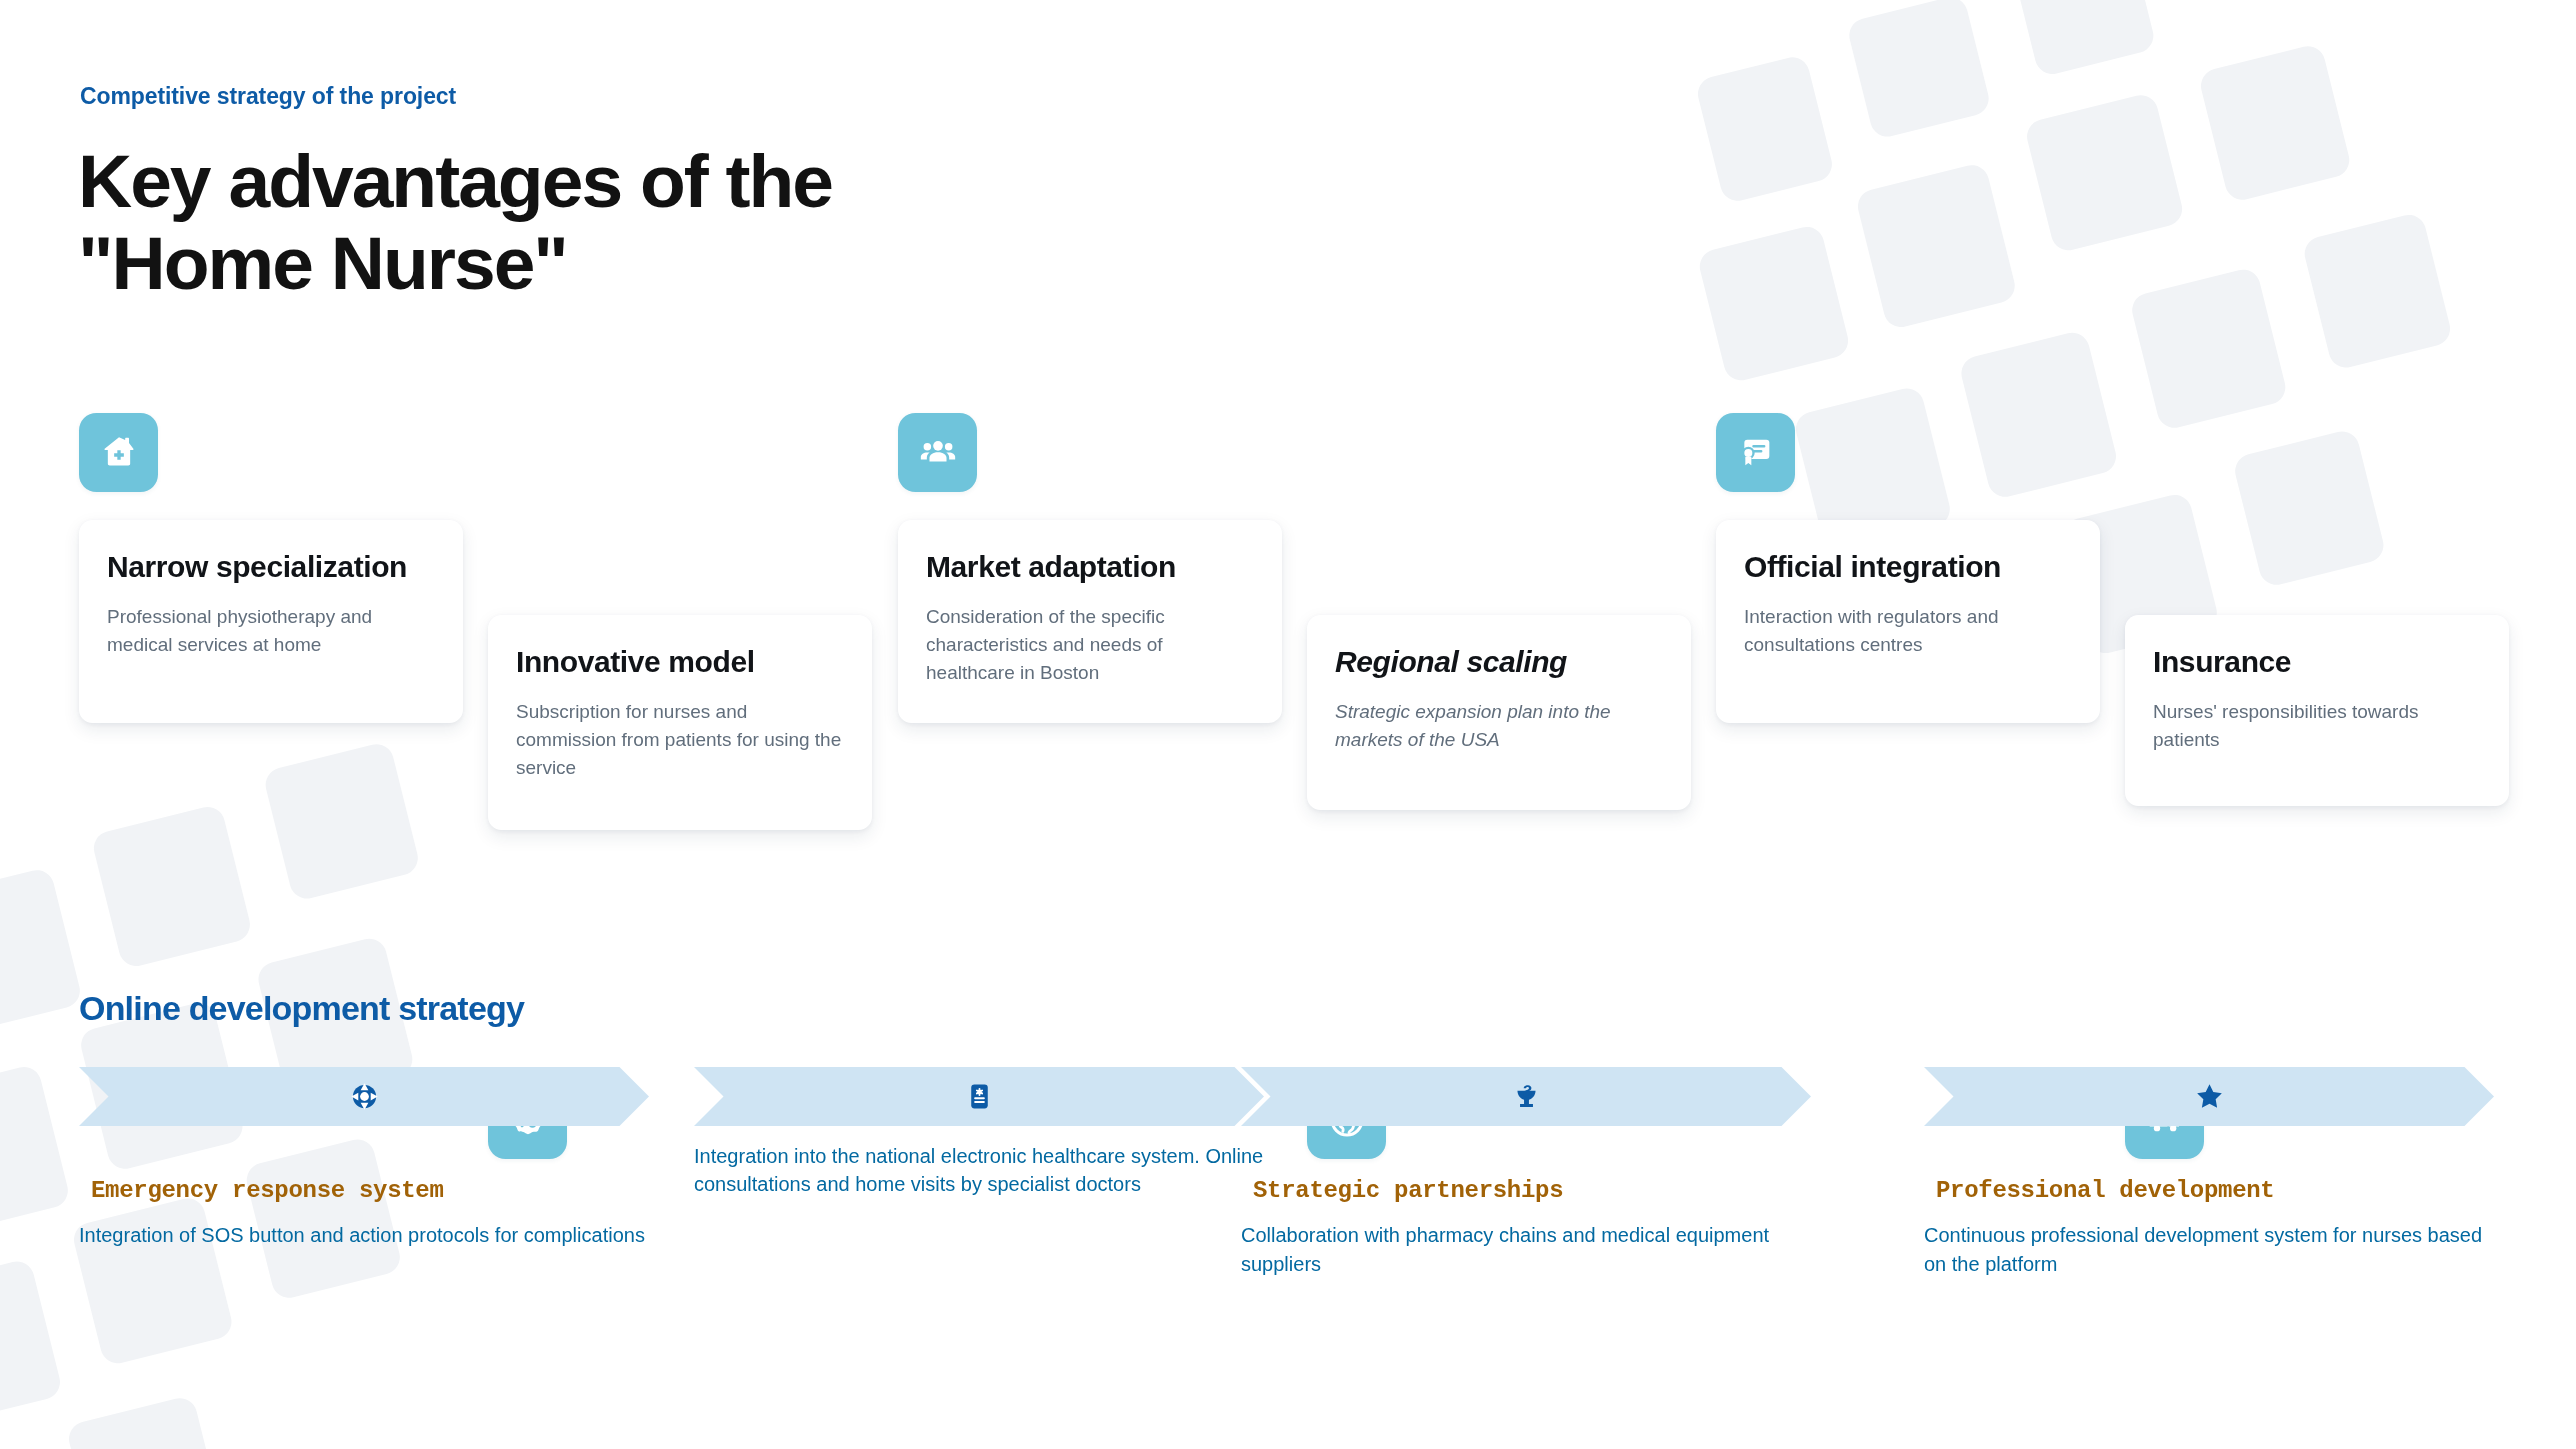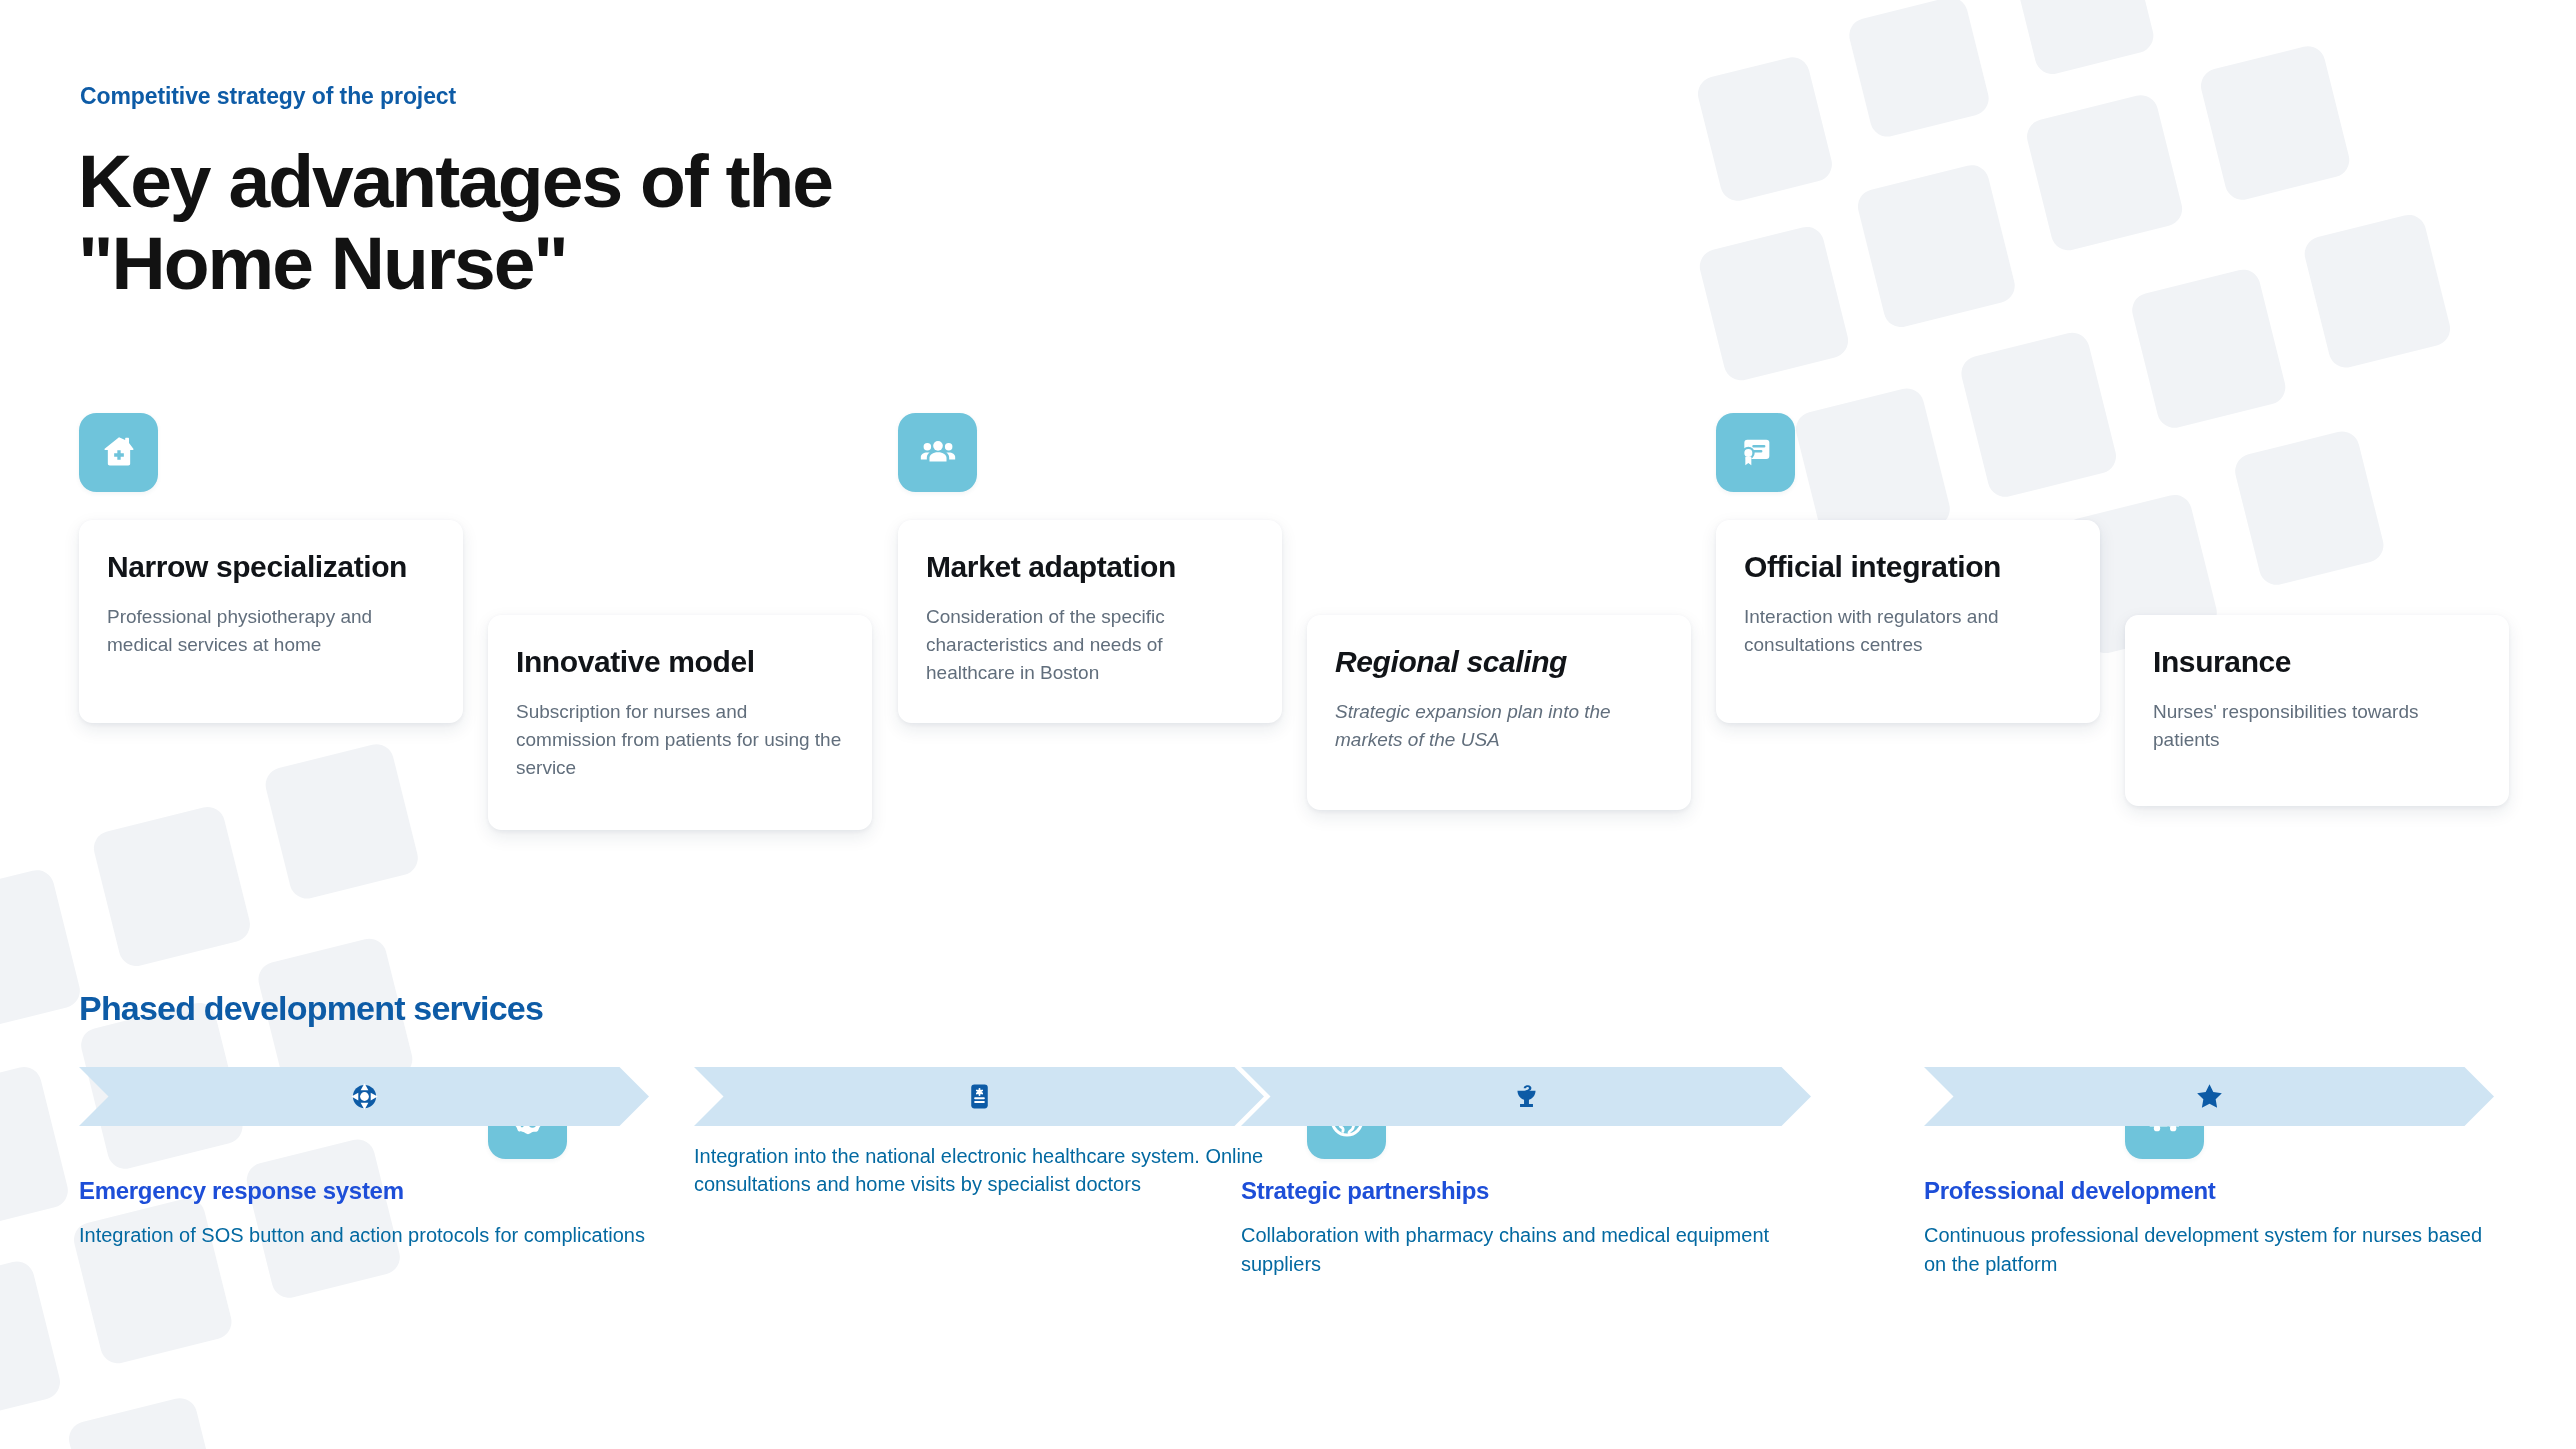--- a/index.html
+++ b/index.html
@@ -77,22 +77,22 @@
   .chevron{
     position:relative;height:59px;background:#CFE4F3;
     display:flex;align-items:center;justify-content:center;
     clip-path:polygon(0 0, calc(100% - 29.5px) 0, 100% 50%, calc(100% - 29.5px) 100%, 0 100%, 29.5px 50%);
   }
   .phase:first-child .chevron{
     clip-path:polygon(0 0, calc(100% - 29.5px) 0, 100% 50%, calc(100% - 29.5px) 100%, 0 100%, 29.5px 50%);
   }
   .chevron svg{width:31px;height:31px;display:block;}
   .phase-title{
-    margin:50px 0 0 0;font-size:24px;font-weight:700;color:#1d4ed8;
-    letter-spacing:-0.3px;line-height:1.22;
+    margin:50px 0 0 12px;font-size:24px;font-weight:700;color:#a16207;
+    letter-spacing:-0.3px;line-height:1.22;font-family:Liberation Mono, monospace;
   }
   .phase-desc{
     margin:16px 0 0 0;font-size:20px;font-weight:400;color:#0369a1;line-height:1.42;
   }
 </style>
 </head>
 <body>
 
 <div class="slide">
 
@@ -216,21 +216,21 @@
           <path d="M14.1 9.4h2.9c.45 0 .87.22 1.12.6l2.05 3.05c.16.23.24.5.24.78v2.07h-6.3V9.4z"></path>
           <path d="M7.05 8.15h2v1.85h1.85v2h-1.85v1.85h-2V12H5.2v-2h1.85V8.15z" fill="#6FC4DB"></path>
           <circle cx="7.2" cy="16.9" r="1.9"></circle>
           <circle cx="16.9" cy="16.9" r="1.9"></circle>
         </svg>
       </div>
     </div>
 
   </div>
 
-  <div class="phase-head">Phased development services</div>
+  <div class="phase-head">Online development strategy</div>
 
   <div class="phases">
 
     <div class="phase" style="left:79px;width:570px;">
       <div class="chevron">
         <span>
           <svg viewBox="0 0 24 24" aria-hidden="true">
             <circle cx="12" cy="12" r="9" fill="#0D5BA6"></circle>
             <circle cx="12" cy="12" r="3.4" fill="#ffffff"></circle>
             <path d="M12 1.8 9 7.2h6L12 1.8zM12 22.2l3-5.4H9l3 5.4zM1.8 12l5.4 3V9l-5.4 3zM22.2 12l-5.4-3v6l5.4-3z" fill="#ffffff"></path>

